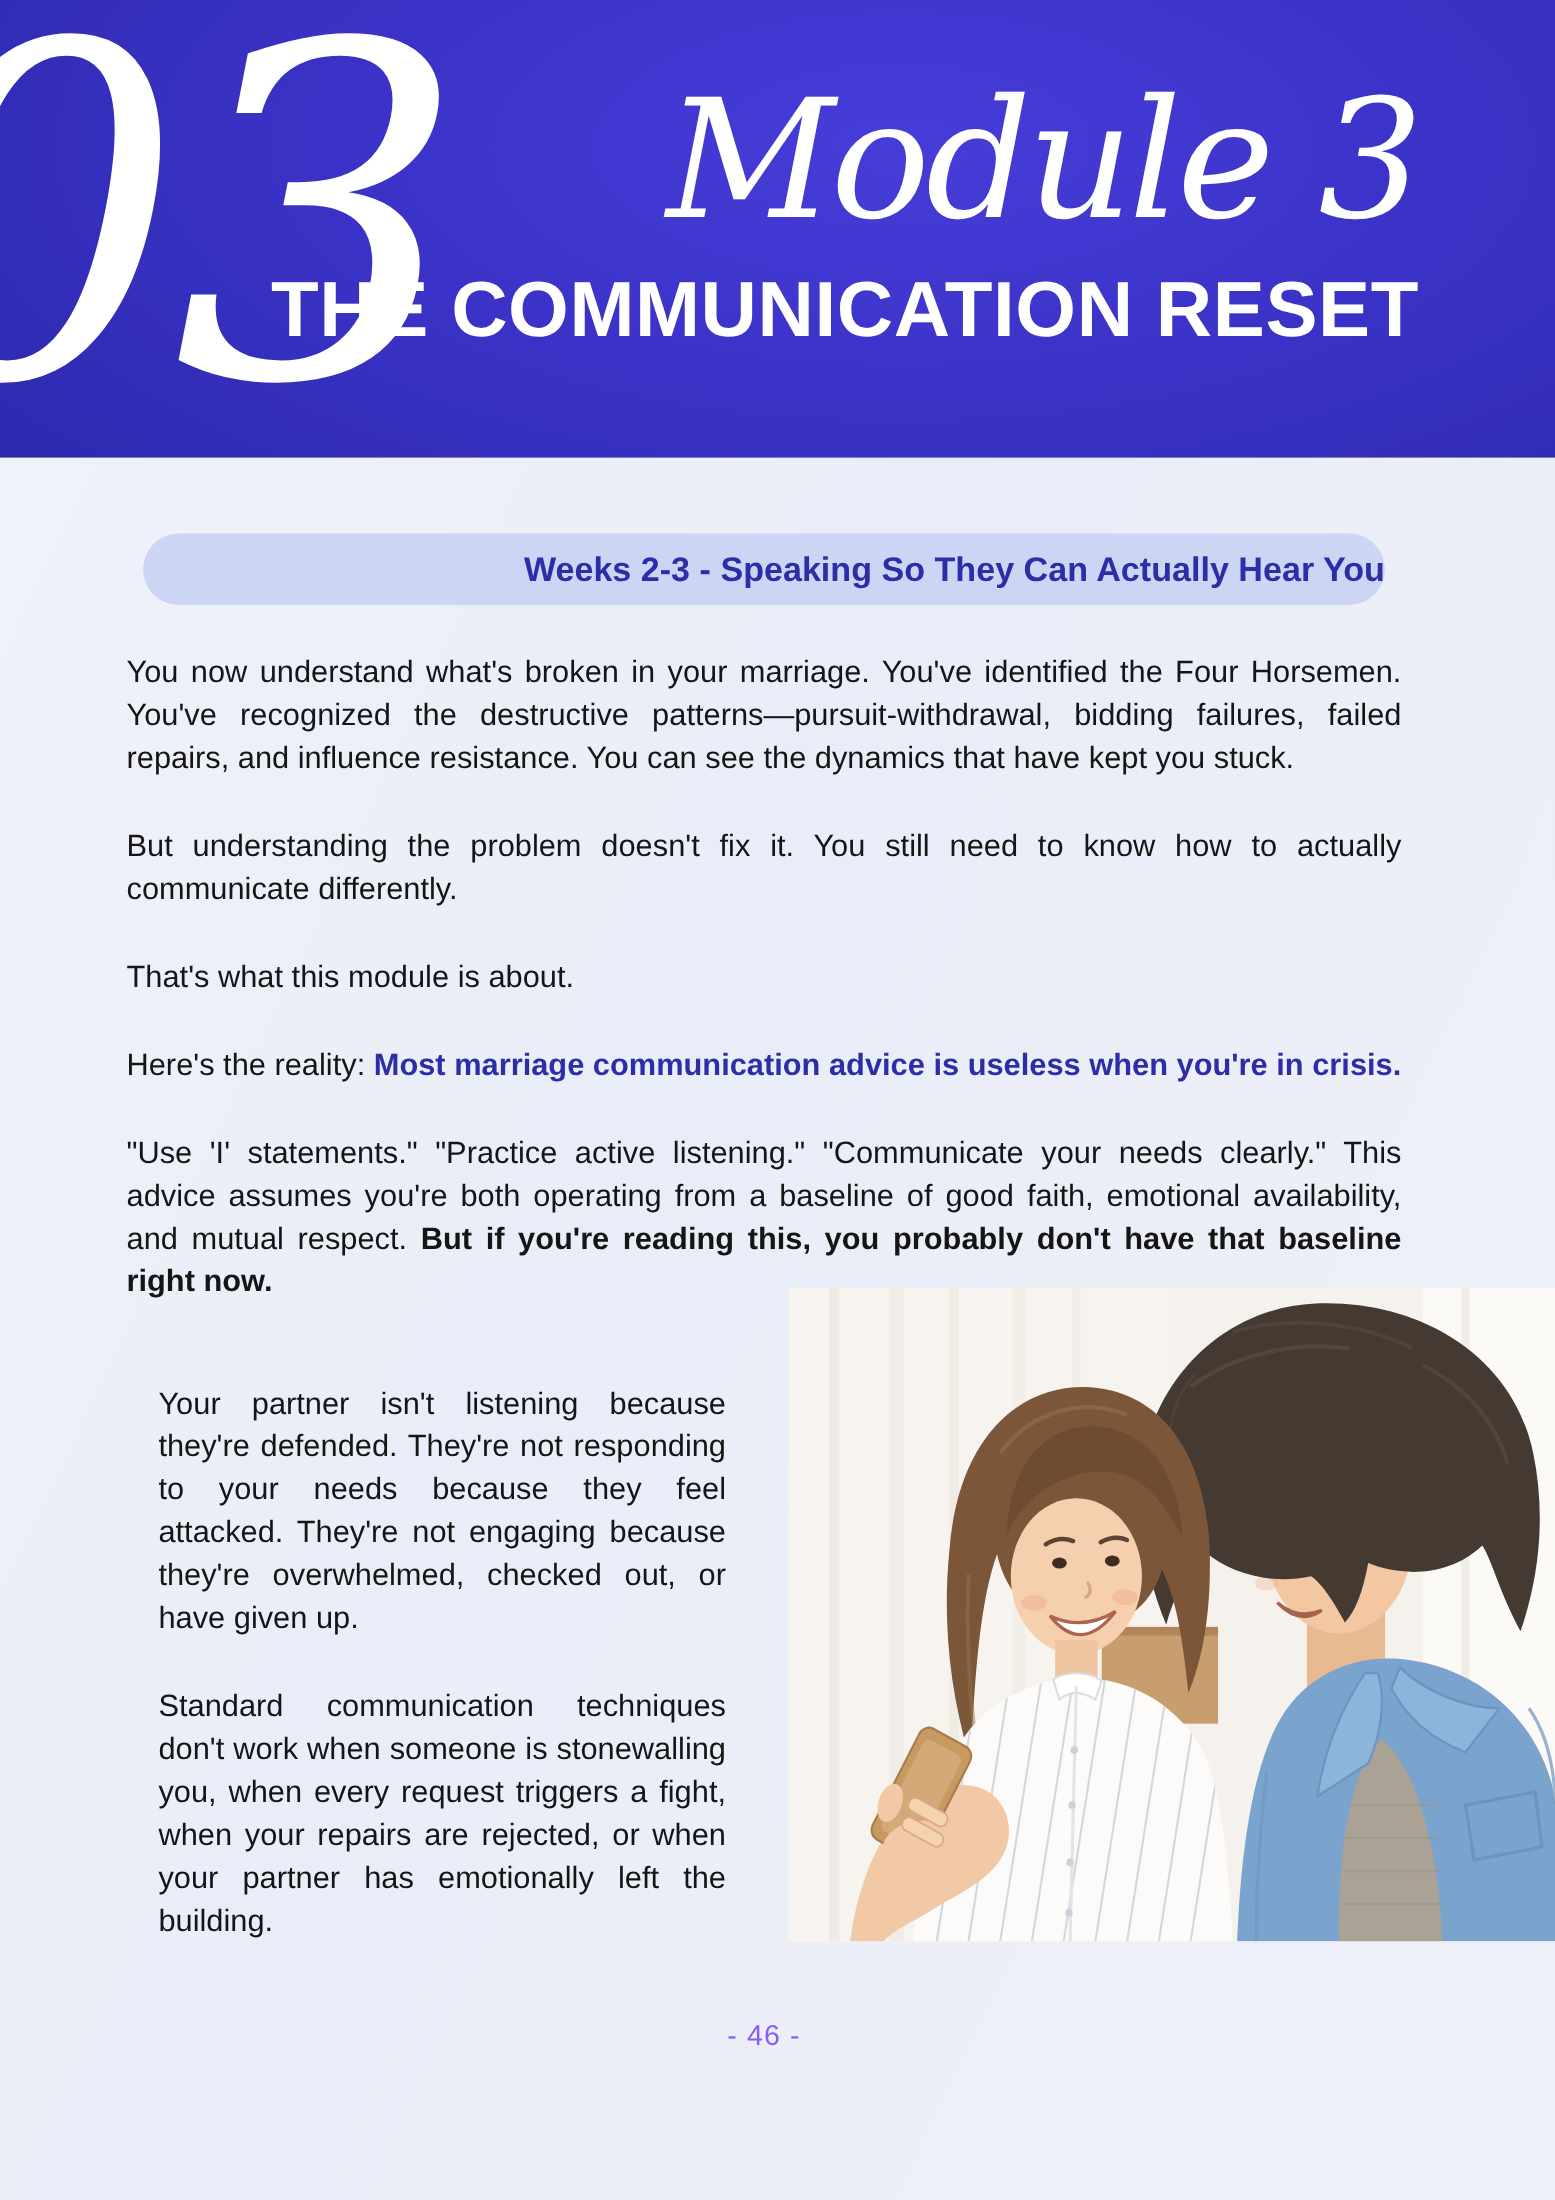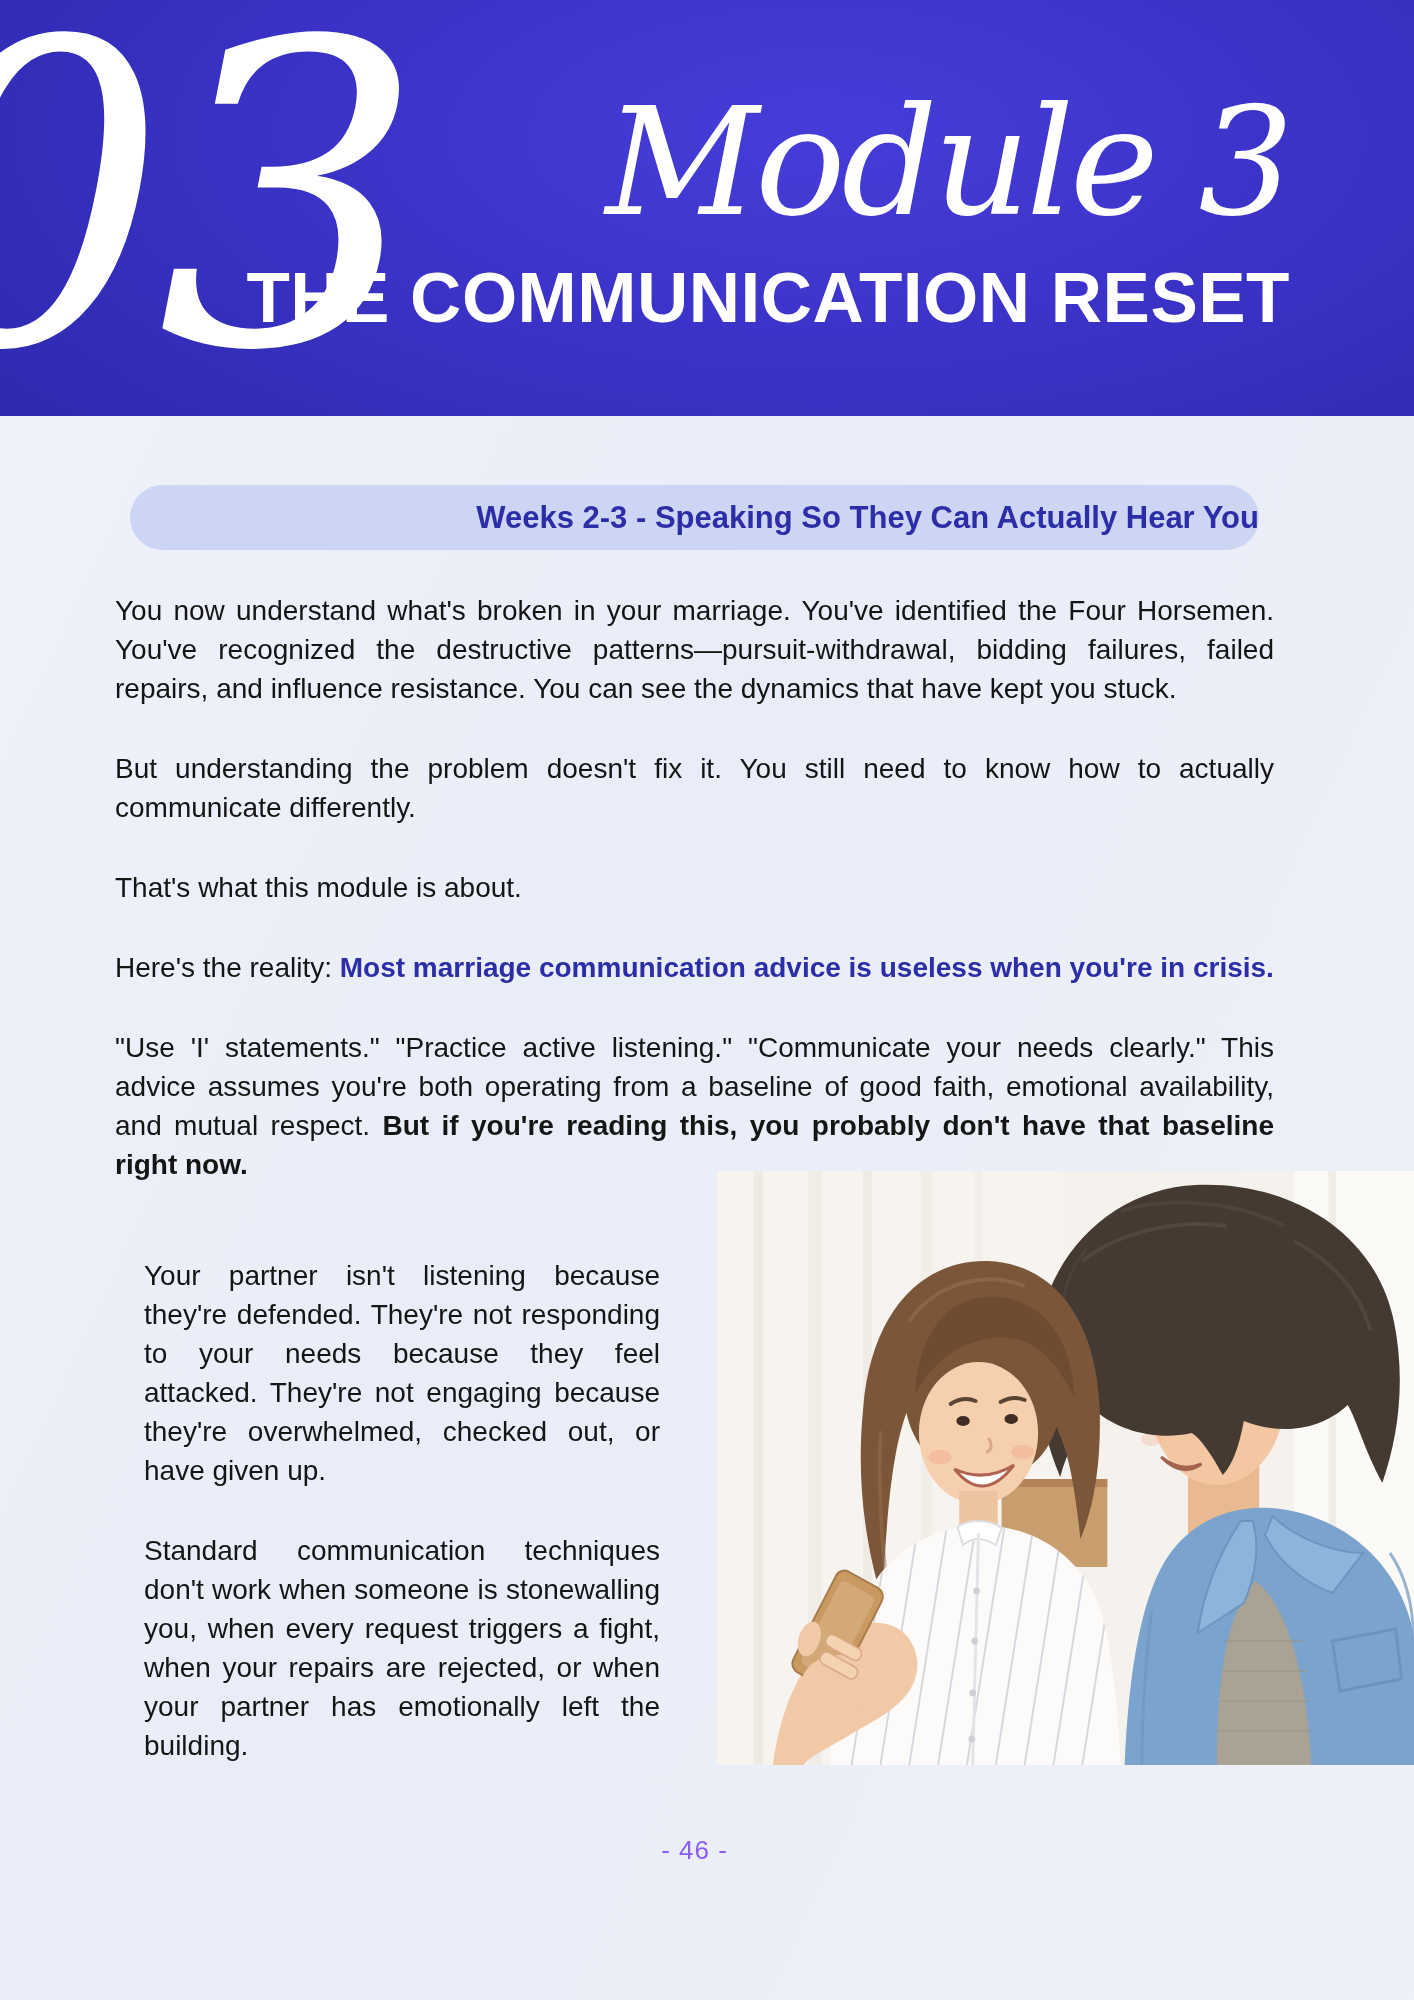--- a/index.html
+++ b/index.html
@@ -15,21 +15,21 @@
   
   .band{
     position:relative;height:416px;overflow:hidden;
     background:radial-gradient(115% 170% at 58% 32%,#463dd9 0%,#3b33c8 30%,#2e2ab0 62%,#24229a 86%,#1f1e8b 100%);
   }
   .chapter-num{
     position:absolute;left:-100px;top:-12px;
     font-family:"DejaVu Serif",serif;font-style:italic;font-weight:400;
     font-size:420px;line-height:1;color:#ffffff;letter-spacing:-10px;
   }
-  .module-block{position:absolute;top:84px;right:124px;text-align:right;}
+  .module-block{position:absolute;top:68px;right:124px;text-align:right;}
   .module-title{
     font-family:"DejaVu Serif",serif;font-style:italic;font-weight:400;
     font-size:150px;line-height:1.05;color:#ffffff;letter-spacing:-4px;
   }
   .module-subtitle{
     margin-top:20px;font-weight:bold;font-size:71px;line-height:1;
     color:#ffffff;letter-spacing:0.5px;
   }
 
   

